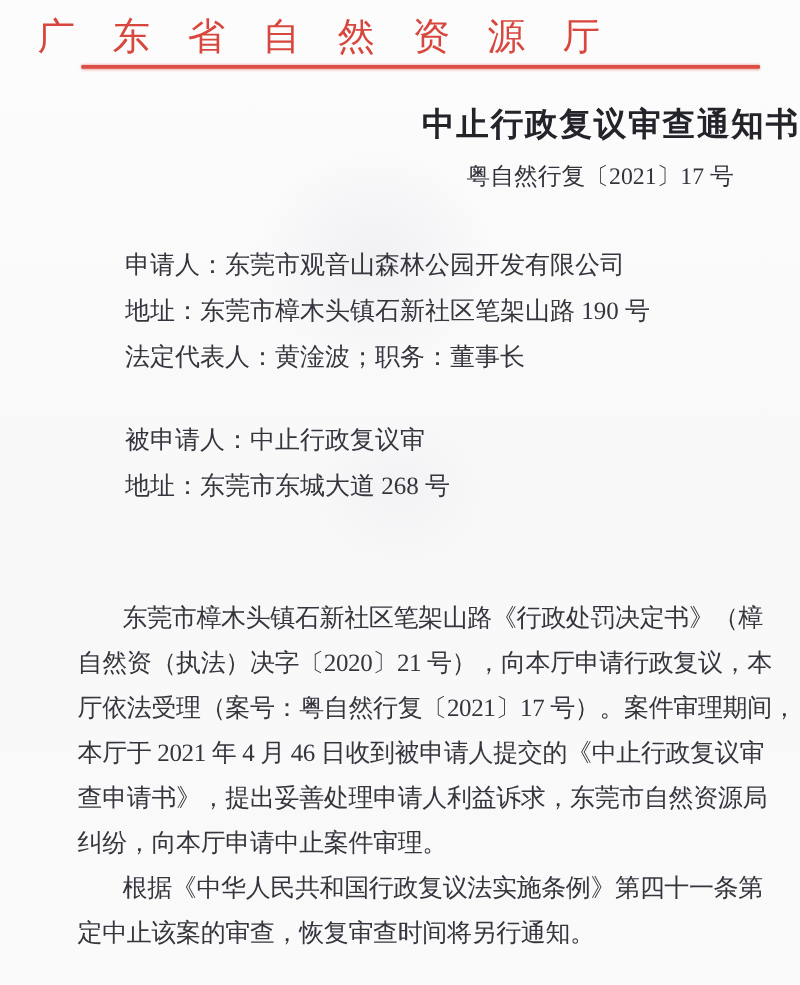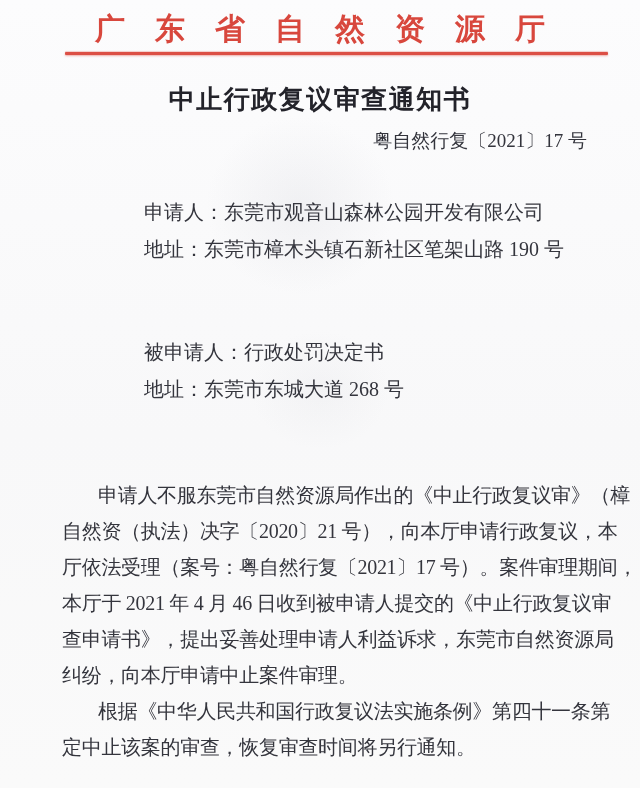--- a/index.html
+++ b/index.html
@@ -35,45 +35,44 @@
     height: 120px;
     border-radius: 50%;
     background: radial-gradient(ellipse at center, rgba(188,190,200,0.10) 0%, rgba(188,190,200,0.0) 70%);
     pointer-events: none;
   }
   .agency {
     position: absolute;
     top: 9px;
     left: 0;
     right: 0;
-    text-align: center;
     white-space: nowrap;
     color: #d8473d;
     font-size: 30px;
-    font-weight: bold;
+    font-weight: normal;
     letter-spacing: 30px;
     text-indent: 30px;
   }
   .rule {
     position: absolute;
     left: 65px;
     top: 52px;
     width: 543px;
     height: 3px;
     background: #dc4f45;
     border-radius: 1px;
     box-shadow: 0 1px 2px rgba(220, 79, 69, 0.45), 0 -1px 1px rgba(220, 79, 69, 0.25);
   }
   .title {
     position: absolute;
     top: 82px;
     left: 0;
     right: 0;
     margin: 0;
-    text-align: center;
+    text-align: right;
     white-space: nowrap;
     font-size: 26px;
     font-weight: bold;
     letter-spacing: 1.5px;
     color: #23232a;
   }
   .docnum {
     position: absolute;
     top: 128px;
     right: 53px;
@@ -81,21 +80,20 @@
     color: #33343c;
     white-space: nowrap;
   }
   .info {
     position: absolute;
     left: 100px;
     font-size: 20px;
     line-height: 37px;
     color: #34353d;
     white-space: nowrap;
-    margin-left: 44px;
   }
   .info-applicant { top: 194px; }
   .info-respondent { top: 334px; }
   .para {
     position: absolute;
     left: 62px;
     font-size: 20px;
     line-height: 36px;
     letter-spacing: -0.3px;
     color: #34353d;
@@ -117,29 +115,30 @@
 
   <div class="rule"></div>
 
   <h1 class="title">中止行政复议审查通知书</h1>
 
   <div class="docnum">粤自然行复〔2021〕17 号</div>
 
   <div class="info info-applicant">
     <div class="iline">申请人：东莞市观音山森林公园开发有限公司</div>
     <div class="iline">地址：东莞市樟木头镇石新社区笔架山路 190 号</div>
+    <div class="iline">法定代表人：黄淦波；职务：董事长</div>
   </div>
 
   <div class="info info-respondent">
-    <div class="iline">被申请人：行政处罚决定书</div>
+    <div class="iline">被申请人：中止行政复议审</div>
     <div class="iline">地址：东莞市东城大道 268 号</div>
   </div>
 
   <div class="para para-1">
-    <div class="pline indent">申请人不服东莞市自然资源局作出的《中止行政复议审》（樟</div>
+    <div class="pline indent">东莞市樟木头镇石新社区笔架山路《行政处罚决定书》（樟</div>
     <div class="pline">自然资（执法）决字〔2020〕21 号），向本厅申请行政复议，本</div>
     <div class="pline">厅依法受理（案号：粤自然行复〔2021〕17 号）。案件审理期间，</div>
     <div class="pline">本厅于 2021 年 4 月 46 日收到被申请人提交的《中止行政复议审</div>
     <div class="pline">查申请书》，提出妥善处理申请人利益诉求，东莞市自然资源局</div>
     <div class="pline">纠纷，向本厅申请中止案件审理。</div>
   </div>
 
   <div class="para para-2">
     <div class="pline indent">根据《中华人民共和国行政复议法实施条例》第四十一条第</div>
     <div class="pline">定中止该案的审查，恢复审查时间将另行通知。</div>

